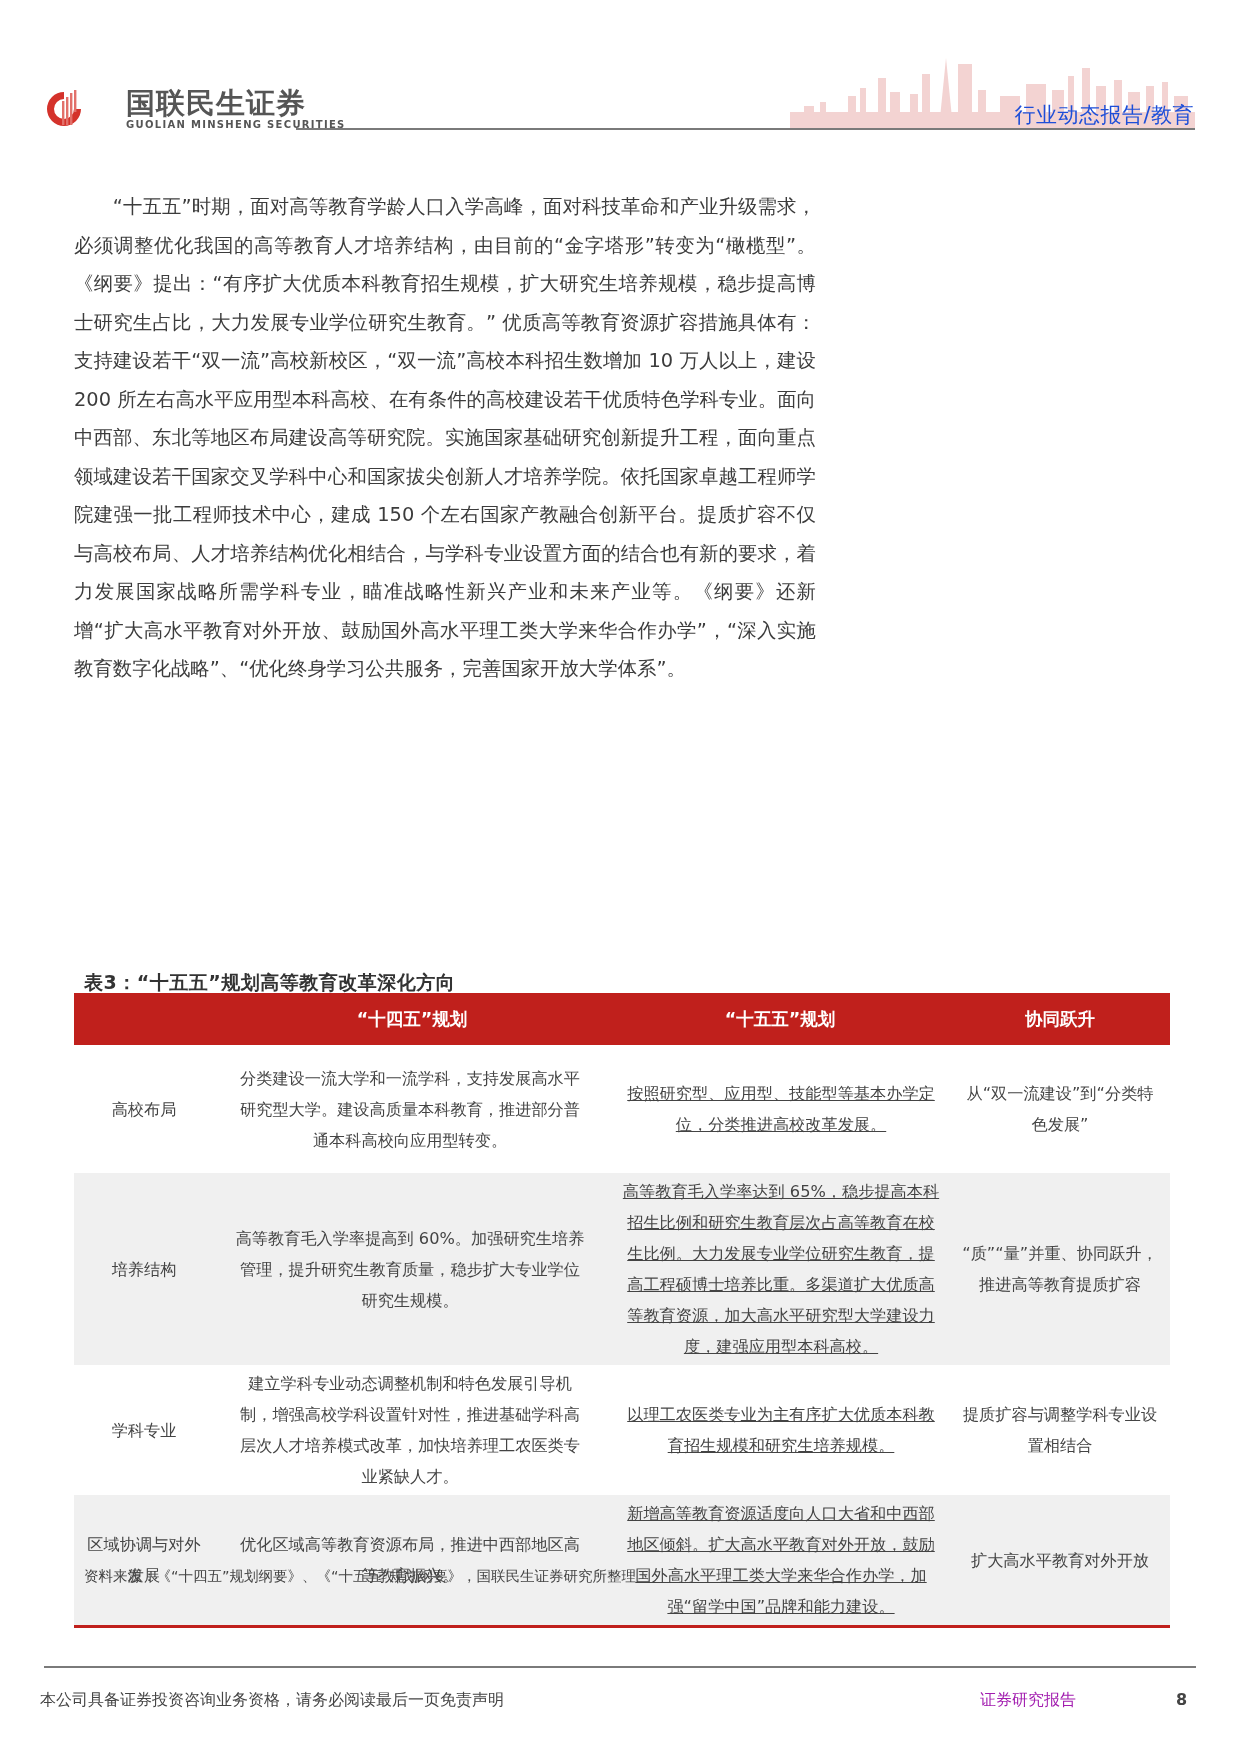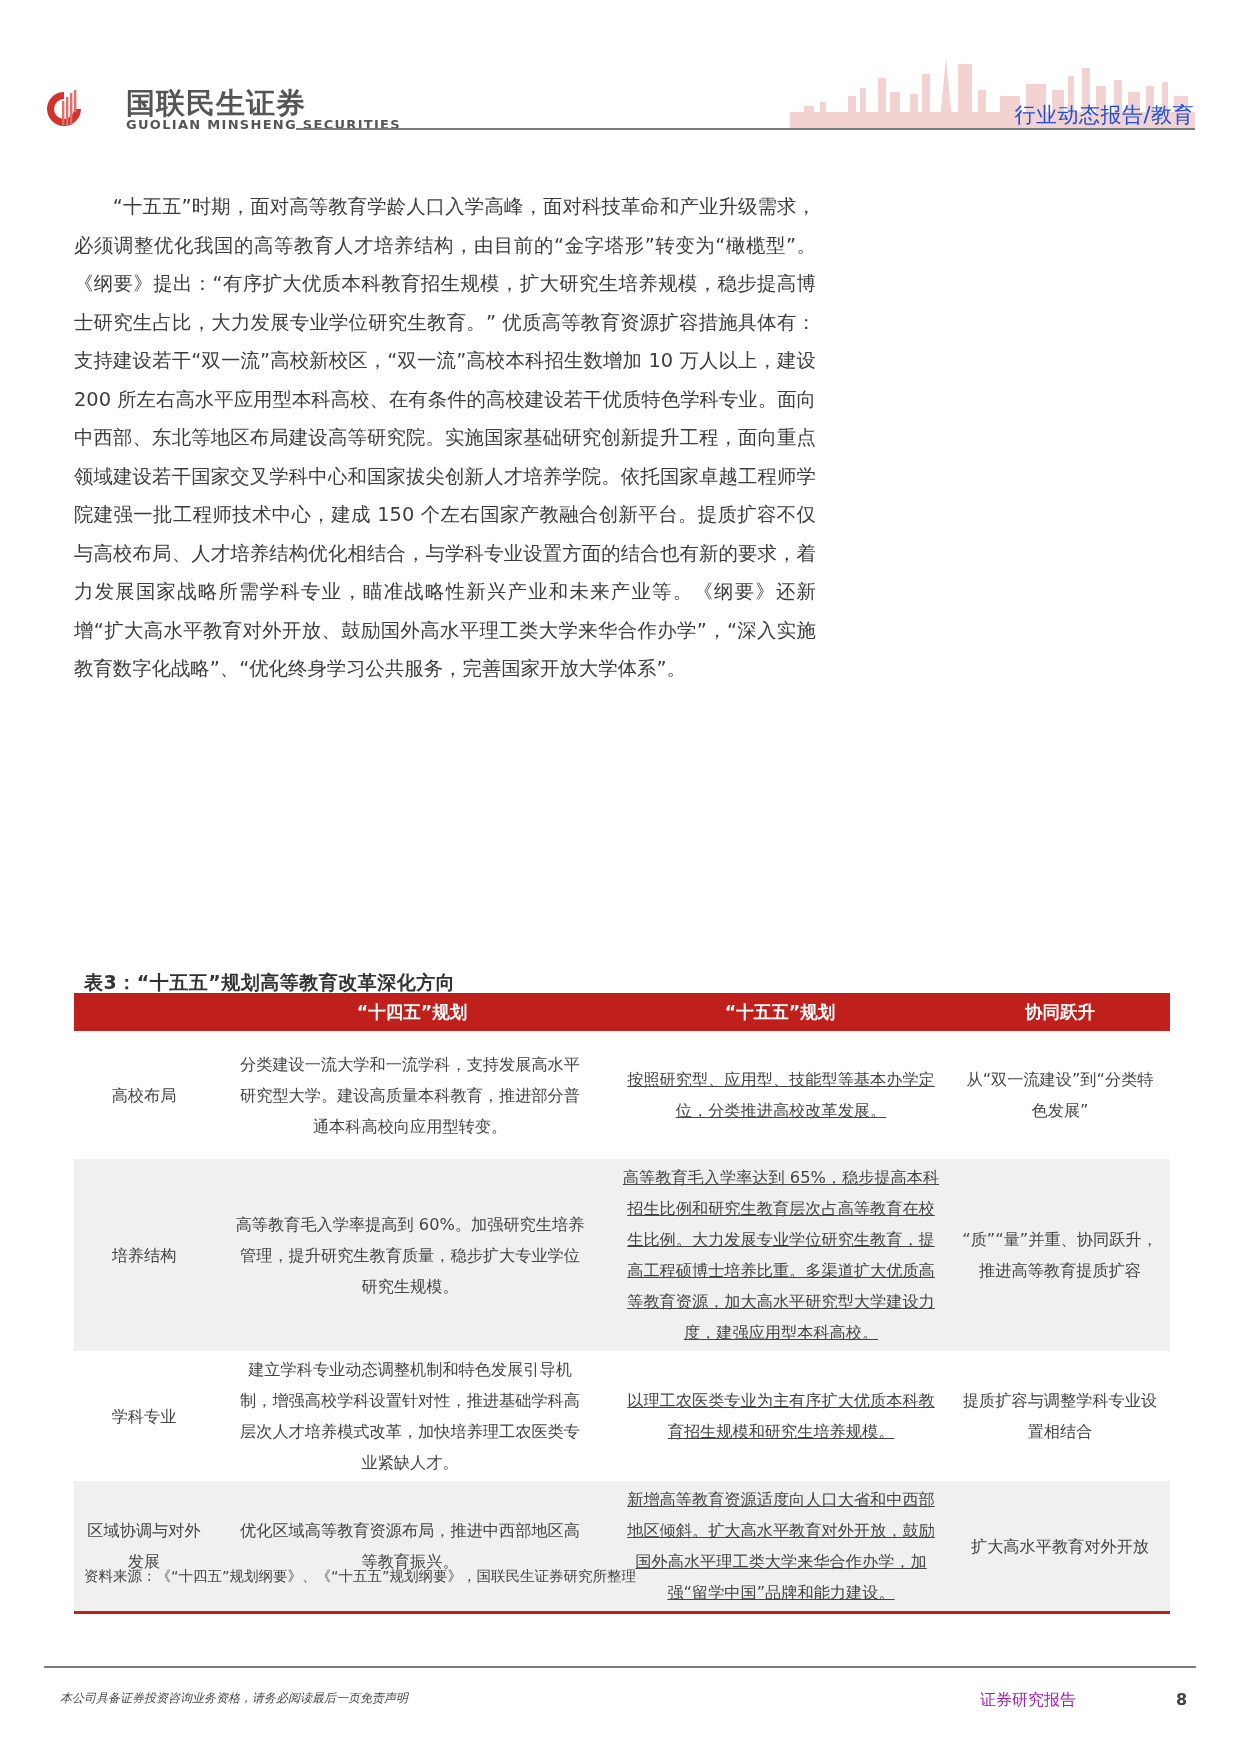--- a/index.html
+++ b/index.html
@@ -11,21 +11,21 @@
       overflow: hidden;
     }
 
     
     .header { position: absolute; left: 0; top: 0; width: 1240px; height: 140px; }
     .logo { position: absolute; left: 44px; top: 88px; display: flex; align-items: center; gap: 36px; }
     .logo-mark { width: 40px; height: 40px; position: relative; }
     .logo-mark svg { display: block; }
     .logo-text { margin-left: 6px; display: flex; flex-direction: column; }
     .logo-cn { font-size: 29px; font-weight: bold; color: #555555; letter-spacing: 1px; line-height: 30px; }
-    .logo-en { font-size: 13px; font-weight: bold; color: #555555; letter-spacing: 1.3px; line-height: 11px; margin-top: 1px; }
+    .logo-en { font-size: 10px; font-weight: bold; color: #555555; letter-spacing: 1.3px; line-height: 11px; margin-top: 1px; }
     .header-rule {
       position: absolute; left: 296px; top: 128px; width: 899px; height: 2px; background: #7a7a7a;
     }
     .skyline { position: absolute; left: 790px; top: 56px; width: 405px; height: 72px; }
     .header-section {
       position: absolute; right: 46px; top: 101px;
       font-size: 21px; color: #1d4ed8; letter-spacing: 0.5px; text-align: right;
     }
 
     
@@ -40,21 +40,21 @@
 
     
     .table-title {
       position: absolute; left: 84px; top: 970px;
       font-size: 19px; font-weight: bold; color: #333333; letter-spacing: 0.5px;
     }
     .table-wrap { position: absolute; left: 74px; top: 993px; width: 1096px; }
     table { width: 1096px; border-collapse: collapse; table-layout: fixed; }
     thead th {
       background: #c0201c; color: #ffffff; font-weight: bold;
-      font-size: 17.5px; height: 38px; text-align: center; padding: 0;
+      font-size: 17.5px; height: 52px; text-align: center; padding: 0;
     }
     tbody td {
       font-size: 16.2px; line-height: 31px; color: #444444;
       text-align: center; vertical-align: middle; padding: 3px 10px;
     }
     tbody tr:nth-child(odd) td { background: #ffffff; }
     tbody tr:nth-child(even) td { background: #f0f0f0; }
     tbody tr:last-child td { border-bottom: 3px solid #c0201c; }
     col.c1 { width: 140px; }
     col.c2 { width: 396px; }
@@ -63,21 +63,21 @@
     tbody td.c-2 { padding-left: 18px; padding-right: 22px; }
     tbody td.c-3 { padding-left: 10px; padding-right: 8px; text-decoration: underline; }
 
     .source {
       position: absolute; left: 84px; top: 1567px;
       font-size: 14.5px; color: #444444;
     }
 
     
     .footer-rule { position: absolute; left: 44px; top: 1666px; width: 1152px; height: 2px; background: #7a7a7a; }
-    .footer-left { position: absolute; left: 60px; top: 1690px; font-size: 12px; color: #444444; font-style: italic; }
+    .footer-left { position: absolute; left: 40px; top: 1690px; font-size: 16px; color: #444444; }
     .footer-right { position: absolute; left: 980px; top: 1690px; font-size: 16px; color: #a21caf; }
     .page-num { position: absolute; left: 1176px; top: 1690px; font-size: 16px; font-weight: bold; color: #444444; }
   </style>
 </head>
 <body>
 
 <div class="header">
   <div class="logo">
     <div class="logo-mark">
       <svg width="40" height="40" viewBox="0 0 40 40">

